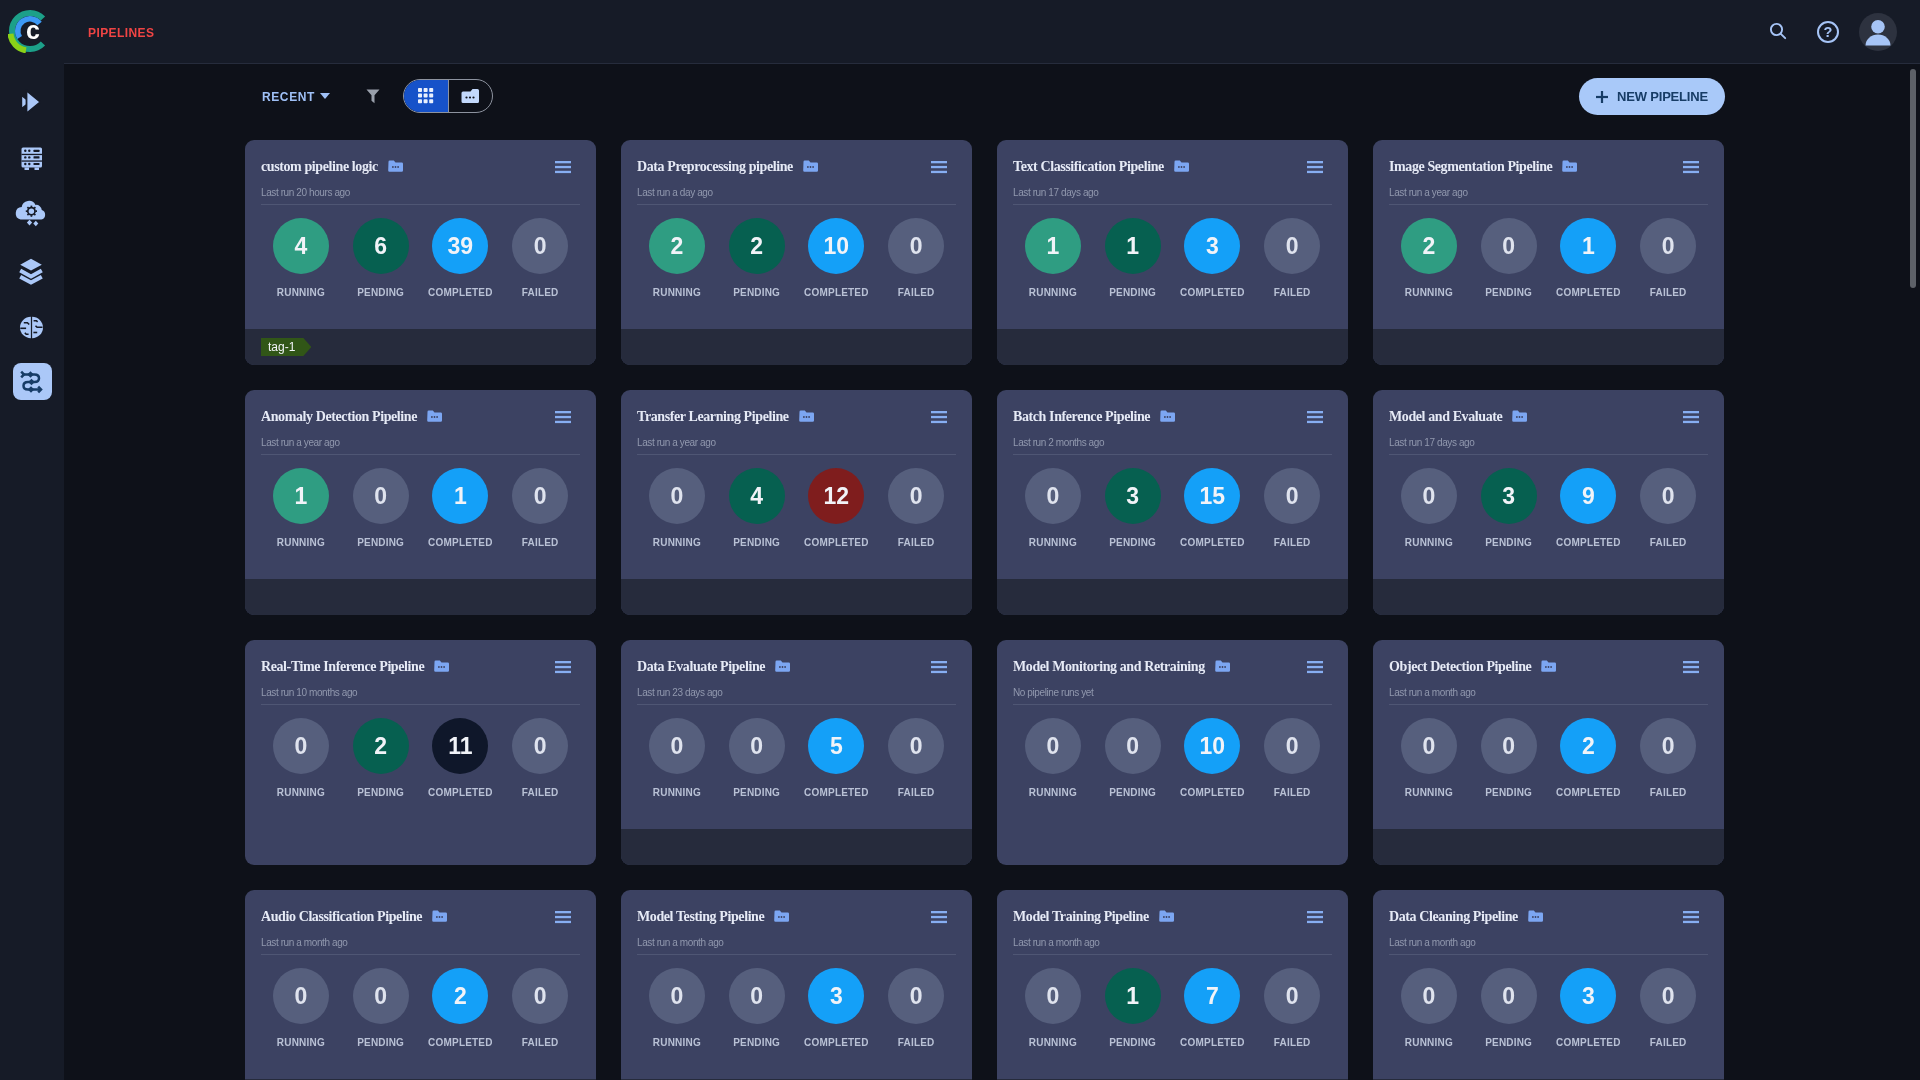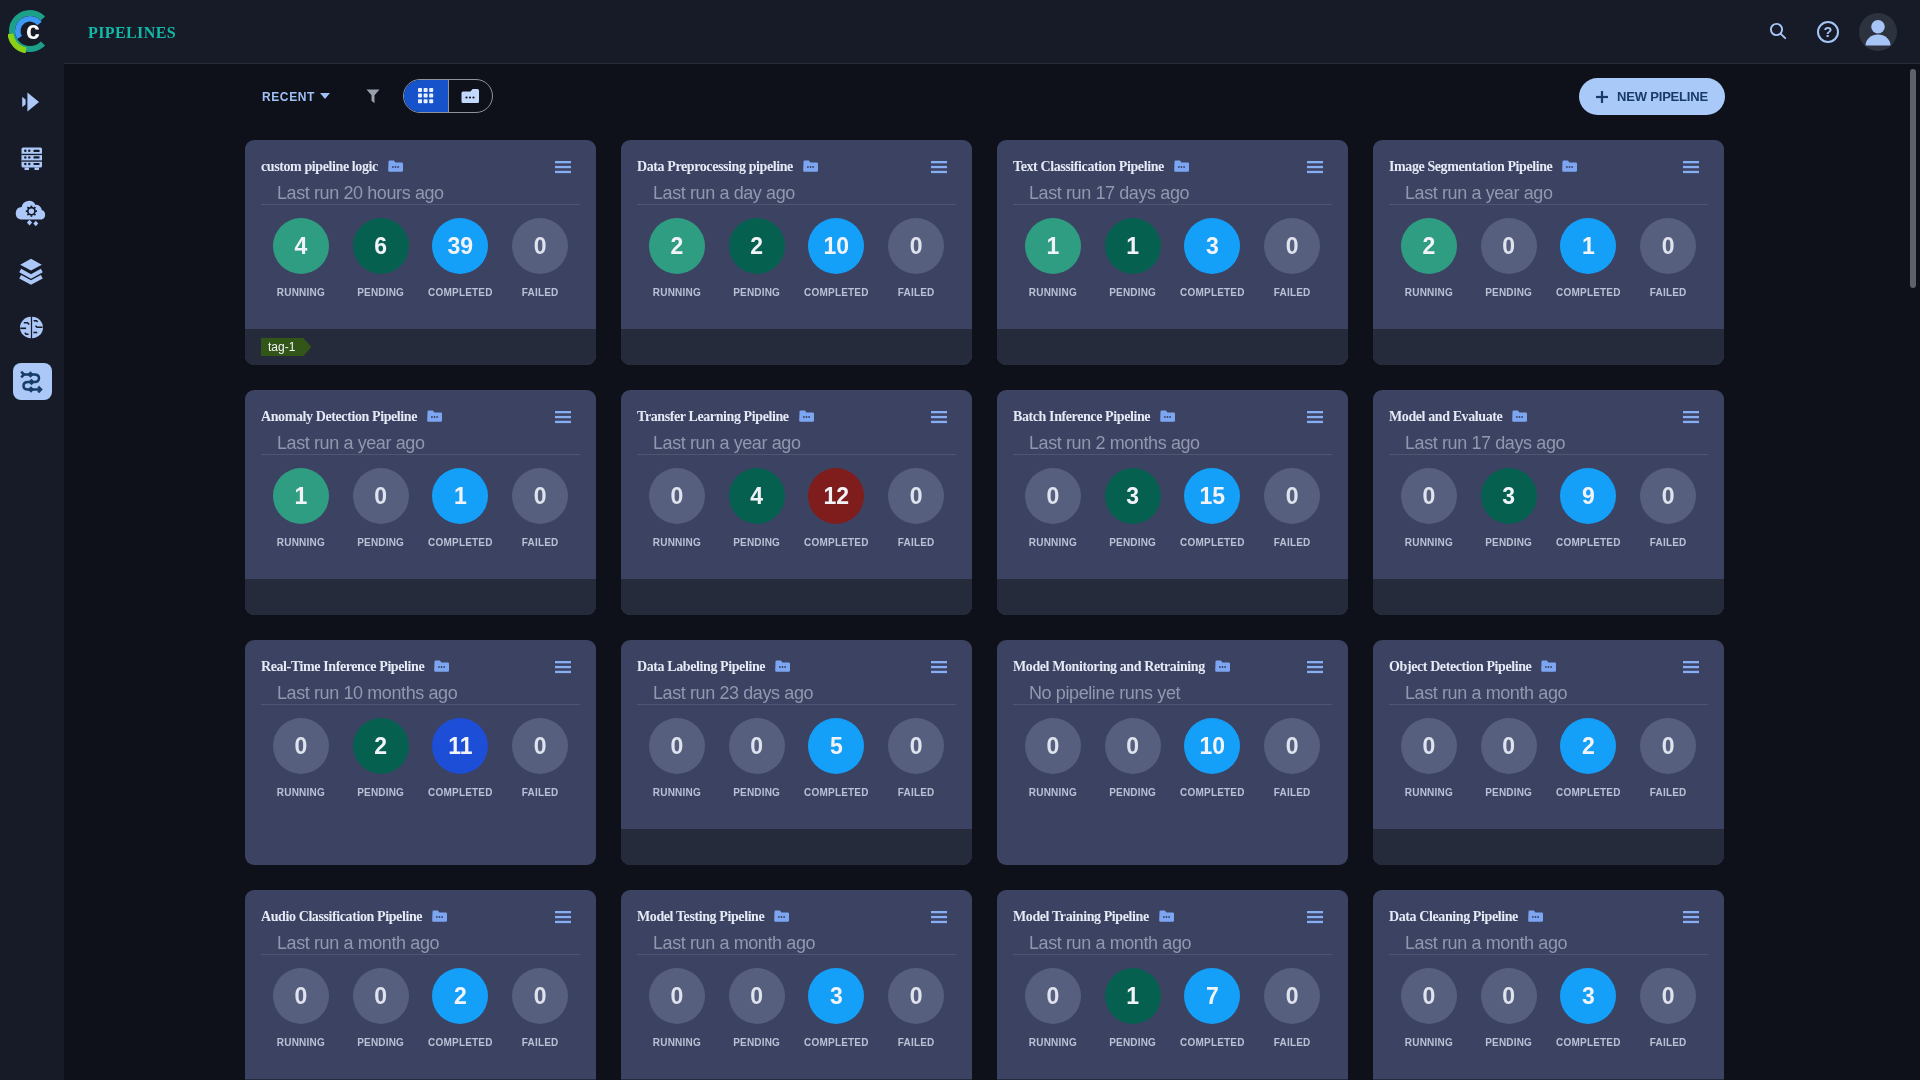--- a/index.html
+++ b/index.html
@@ -1,31 +1,31 @@
 <!DOCTYPE html>
 <html><head><meta charset="utf-8"><title>Pipelines</title>
 <style>
 * { margin:0; padding:0; box-sizing:border-box; }
 html,body { width:1920px; height:1080px; overflow:hidden; background:#0e1119; font-family:"Liberation Sans", sans-serif; }
 .topbar { position:absolute; left:0; top:0; width:1920px; height:64px; background:#161b27; border-bottom:1px solid #262c3c; }
 .sidebar { position:absolute; left:0; top:0; width:64px; height:1080px; background:#161b27; z-index:5; }
-.pagetitle { position:absolute; left:88px; top:25px; font-size:16px; font-weight:bold; color:#14b8a6; letter-spacing:0.4px; line-height:16px;font-family:Liberation Serif, serif; }
+.pagetitle { position:absolute; left:88px; top:25px; font-size:12px; font-weight:bold; color:#ef4444; letter-spacing:0.4px; line-height:16px; }
 .recent { position:absolute; left:262px; top:90px; font-size:12px; font-weight:bold; color:#9fc0f6; letter-spacing:0.6px; }
 .pill { position:absolute; left:403px; top:79px; width:90px; height:34px; border:1px solid #8d939f; border-radius:17px; display:flex; overflow:hidden; }
 .pill-left { width:44.5px; height:100%; background:#1652c9; display:flex; align-items:center; justify-content:center; border-right:1px solid #8d939f; }
 .pill-right { flex:1; display:flex; align-items:center; justify-content:center; }
 .newpipe { position:absolute; left:1579px; top:78px; width:146px; height:37px; background:#a9c9f9; border-radius:18.5px; display:flex; align-items:center; justify-content:center; gap:9px; }
 .newpipe span { font-size:13px; font-weight:bold; color:#173c66; letter-spacing:-0.2px; }
 .scrollthumb { position:absolute; left:1910px; top:69px; width:6px; height:219px; border-radius:3px; background:#5d6168; }
 .card { position:absolute; width:351px; height:225px; background:#3c4262; border-radius:9px; }
 .chead { position:absolute; left:16px; right:16px; top:17px; height:20px; white-space:nowrap;font-family:Liberation Serif, serif; }
 .ctitle { font-size:14px; font-weight:bold; color:#e6eaf6; letter-spacing:-0.4px; line-height:20px; }
 .foldr { margin-left:10px; vertical-align:-1px; }
 .ham { position:absolute; right:9px; top:4px; }
-.lastrun { position:absolute; left:16px; top:45px; font-size:18px; color:#9198ae; letter-spacing:-0.4px; line-height:16px;margin-left:16px; }
+.lastrun { position:absolute; left:16px; top:45px; font-size:10px; color:#9198ae; letter-spacing:-0.4px; line-height:16px; }
 .csep { position:absolute; left:16px; right:16px; top:63.5px; height:1px; background:#4f5674; }
 .stats { position:absolute; left:16px; right:16px; top:78px; height:90px; display:flex; }
 .stat { width:25%; display:flex; flex-direction:column; align-items:center; }
 .circ { width:56px; height:56px; border-radius:50%; line-height:56px; text-align:center; font-size:23px; font-weight:bold; color:#f1f3f8; }
 .slab { margin-top:13px; font-size:10px; font-weight:bold; color:#b9c1d5; letter-spacing:0.2px; }
 .cfoot { position:absolute; left:0; right:0; bottom:0; height:36px; background:#262b3c; border-radius:0 0 9px 9px; }
 .tag { position:absolute; left:16px; top:9px; height:18px; line-height:18px; color:#f2f4f8; font-size:12px; padding:0 16px 0 7px; clip-path:polygon(0 0, calc(100% - 8px) 0, 100% 50%, calc(100% - 8px) 100%, 0 100%); }
 </style></head>
 <body>
 <div class="topbar">
@@ -441,31 +441,31 @@
 <div class="stats">
       <div class="stat">
         <div class="circ" style="background:#565f7d;color:#dfe3ee">0</div>
         <div class="slab">RUNNING</div>
       </div>
       <div class="stat">
         <div class="circ" style="background:#066050">2</div>
         <div class="slab">PENDING</div>
       </div>
       <div class="stat">
-        <div class="circ" style="background:#1d4ed8">11</div>
+        <div class="circ" style="background:#0f172a">11</div>
         <div class="slab">COMPLETED</div>
       </div>
       <div class="stat">
         <div class="circ" style="background:#565f7d;color:#dfe3ee">0</div>
         <div class="slab">FAILED</div>
       </div>
     </div>
 </div>
 <div class="card" style="left:621px;top:640px">
-<div class="chead"><span class="ctitle">Data Labeling Pipeline</span><svg class="foldr" width="15" height="12" viewBox="0 0 15 12">
+<div class="chead"><span class="ctitle">Data Evaluate Pipeline</span><svg class="foldr" width="15" height="12" viewBox="0 0 15 12">
 <path d="M0.5,1.8 a1.3,1.3 0 0 1 1.3,-1.3 h4 l1.7,2 h6.2 a1.3,1.3 0 0 1 1.3,1.3 v6.7 a1.3,1.3 0 0 1 -1.3,1.3 h-12.2 a1.3,1.3 0 0 1 -1.3,-1.3 z" fill="#7ca6f2"></path>
 <circle cx="4.9" cy="7" r="0.9" fill="#3c4262"></circle>
         <circle cx="7.5" cy="7" r="0.9" fill="#3c4262"></circle>
         <circle cx="10.1" cy="7" r="0.9" fill="#3c4262"></circle>
 </svg><svg class="ham" width="16" height="13" viewBox="0 0 16 13">
 <rect x="0" y="0" width="16" height="2.3" fill="#87aef2"></rect>
         <rect x="0" y="4.9" width="16" height="2.3" fill="#87aef2"></rect>
         <rect x="0" y="9.8" width="16" height="2.3" fill="#87aef2"></rect>
 </svg></div>
 <div class="lastrun">Last run 23 days ago</div>

